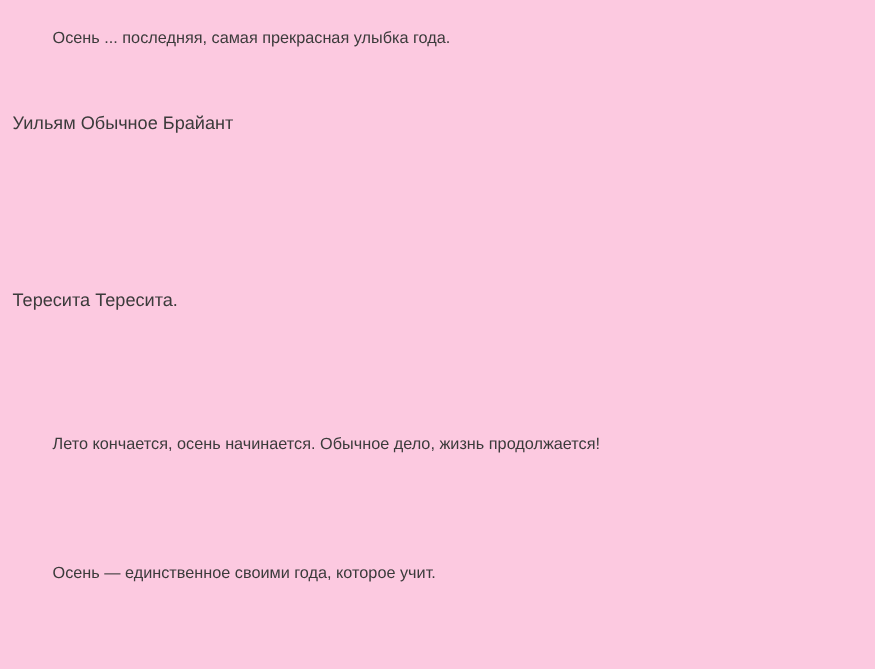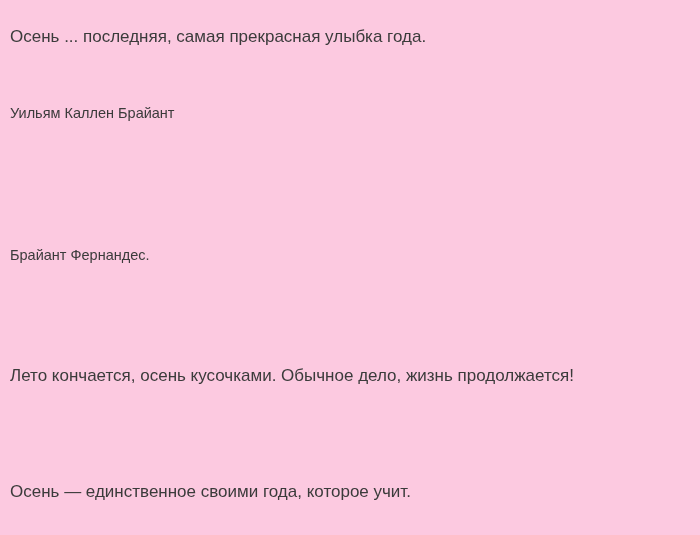--- a/index.html
+++ b/index.html
@@ -26,21 +26,22 @@
     padding: 0;
   }
   .line {
     font-size: 14.5px;
     line-height: 1.45;
     color: #3b3b3b;
     white-space: pre-wrap;
     word-wrap: break-word;
   }
   .quote-text {
-    font-size: 17px;
+    font-size: 13px;
+    margin-left: 32px;
   }
   .author {
     font-size: 14.5px;
     color: #3b3b3b;
   }
   .sp-1 { height: 22px; }
   .sp-2 { height: 26px; }
   .gap-big { height: 66px; }
   .gap-mid { height: 58px; }
   .top-pad { height: 8px; }
@@ -48,34 +49,34 @@
 </head>
 <body style="background: rgb(252, 201, 224); color: rgb(59, 59, 59);">
 
 <div class="page">
 
   <div class="top-pad"></div>
 
   <div class="quote-block">
     <p class="line quote-text">Осень ... последняя, самая прекрасная улыбка года.</p>
     <div class="sp-1"></div>
-    <p class="line author">Уильям Каллен Брайант</p>
+    <p class="line author">Уильям Обычное Брайант</p>
   </div>
 
   <div class="gap-big"></div>
 
   <div class="quote-block">
     <div class="sp-2"></div>
-    <p class="line author">Брайант Фернандес.</p>
+    <p class="line author">Тересита Тересита.</p>
   </div>
 
   <div class="gap-big"></div>
 
   <div class="quote-block">
-    <p class="line quote-text">Лето кончается, осень кусочками. Обычное дело, жизнь продолжается!</p>
+    <p class="line quote-text">Лето кончается, осень начинается. Обычное дело, жизнь продолжается!</p>
   </div>
 
   <div class="gap-mid"></div>
 
   <div class="quote-block">
     <p class="line quote-text">Осень — единственное своими года, которое учит.</p>
   </div>
 
 </div>
 

